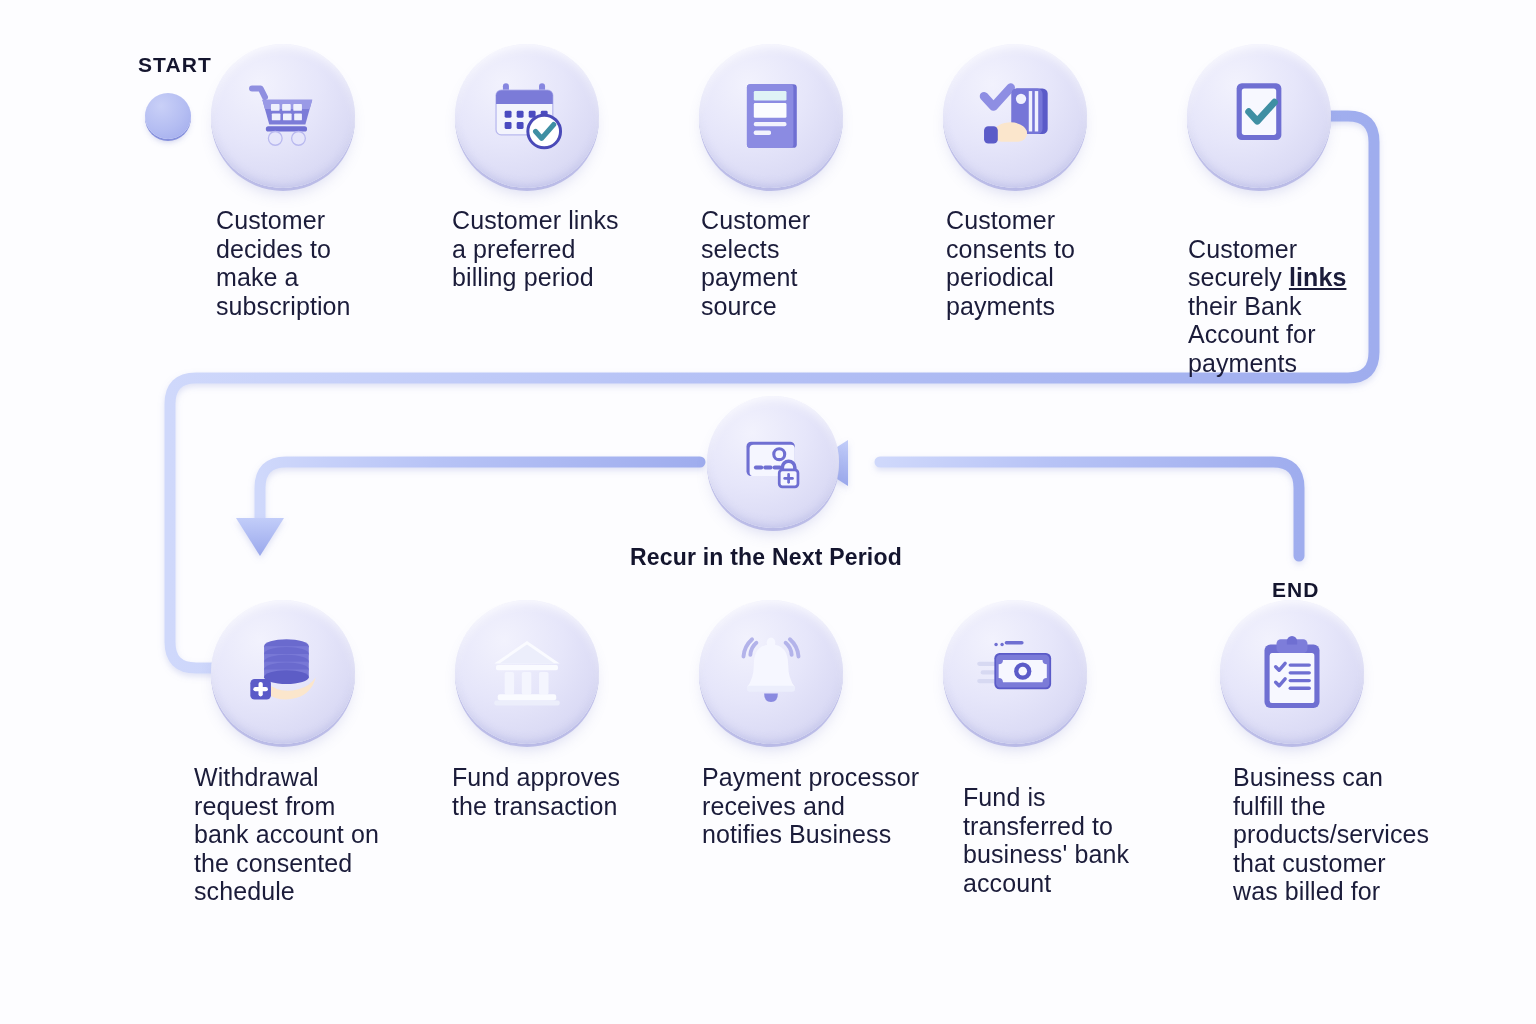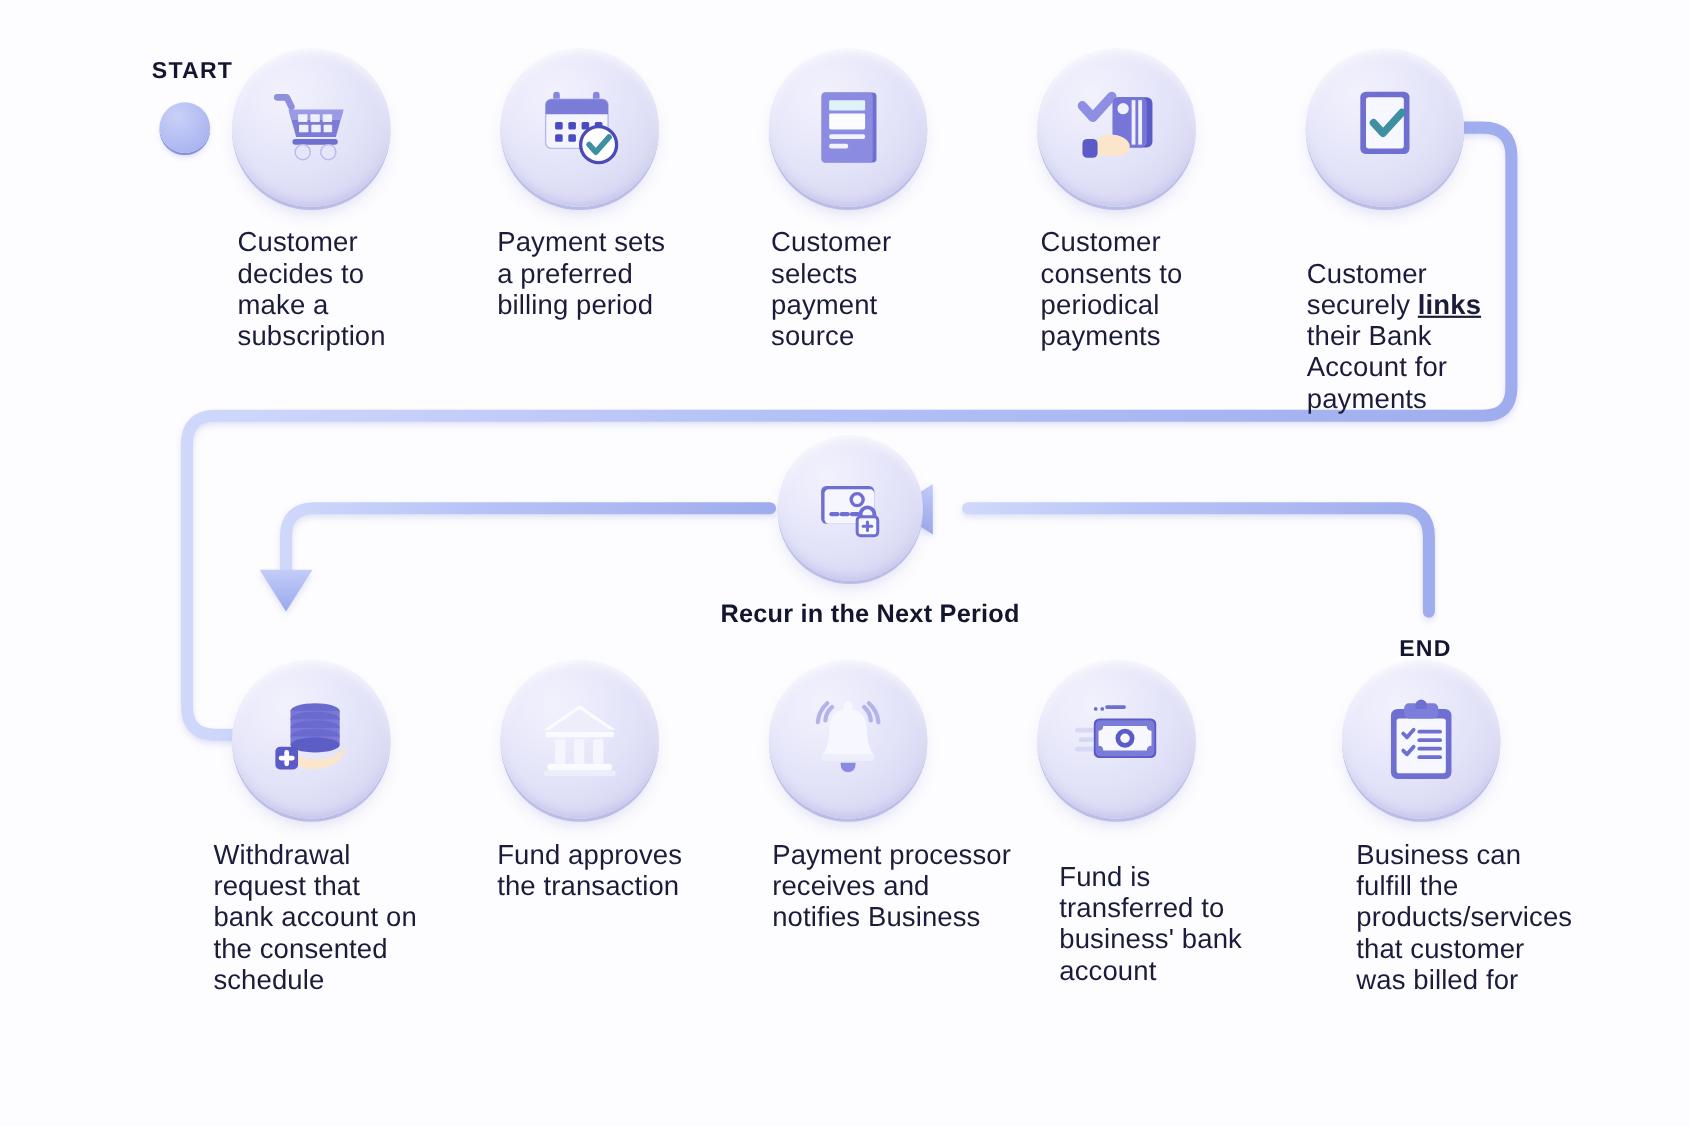--- a/index.html
+++ b/index.html
@@ -159,21 +159,21 @@
         <rect x="52" y="44" width="8" height="8" rx="1.6"></rect>
           <rect x="66" y="44" width="8" height="8" rx="1.6"></rect>
         <rect x="24" y="57" width="8" height="8" rx="1.6"></rect>
           <rect x="38" y="57" width="8" height="8" rx="1.6"></rect>
         <rect x="52" y="57" width="8" height="8" rx="1.6"></rect>
       </g>
       <circle cx="70" cy="68" r="19" fill="#ffffff" stroke="#4a4ab8" stroke-width="3.5"></circle>
       <path d="M60 68 l7 8 l14 -16" stroke="#3f8fa3" stroke-width="6" fill="none" stroke-linecap="round" stroke-linejoin="round"></path>
     </svg>
   </div>
-  <div class="caption" style="left:452px;top:206px;width:225px;">Payment sets
+  <div class="caption" style="left:452px;top:206px;width:225px;">Customer links
 a preferred
 billing period</div>
 
   <div class="node" style="left:699px;top:44px;">
     <svg class="glyph" viewBox="0 0 100 100">
       <rect x="22" y="13" width="58" height="74" rx="4" fill="#6f6fd2"></rect>
       <rect x="22" y="13" width="54" height="74" rx="4" fill="#8b8be2"></rect>
       <rect x="30" y="21" width="38" height="11" rx="1.5" fill="#dff3f6"></rect>
       <rect x="30" y="35" width="38" height="17" rx="1.5" fill="#fbfcff"></rect>
       <rect x="30" y="57" width="38" height="5" rx="2" fill="#f2f3fd"></rect>
@@ -230,21 +230,21 @@
           <line x1="52" y1="57" x2="59" y2="57"></line>
       </g>
       <path d="M62 62 v-5 a8 8 0 0 1 16 0 v5" fill="none" stroke="#6f6fd2" stroke-width="4.5"></path>
       <rect x="58" y="60" width="24" height="22" rx="4" fill="#f6f7ff" stroke="#6f6fd2" stroke-width="3.5"></rect>
       <g stroke="#6f6fd2" stroke-width="3.5" stroke-linecap="round">
         <line x1="70" y1="66" x2="70" y2="76"></line>
           <line x1="65" y1="71" x2="75" y2="71"></line>
       </g>
     </svg>
   </div>
-  <div class="recur-label" style="left:630px;top:544px;margin-left:25px;">Recur in the Next Period</div>
+  <div class="recur-label" style="left:630px;top:544px;">Recur in the Next Period</div>
 
   <div class="node" style="left:211px;top:600px;">
     <svg class="glyph" viewBox="0 0 100 100">
       <g>
         <ellipse cx="54" cy="20" rx="26" ry="8" fill="#6a6ace"></ellipse>
         <rect x="28" y="20" width="52" height="9" fill="#7878d6"></rect>
         <ellipse cx="54" cy="29" rx="26" ry="8" fill="#6a6ace"></ellipse>
         <rect x="28" y="29" width="52" height="9" fill="#7878d6"></rect>
         <ellipse cx="54" cy="38" rx="26" ry="8" fill="#6a6ace"></ellipse>
         <rect x="28" y="38" width="52" height="9" fill="#7878d6"></rect>
@@ -254,21 +254,21 @@
       </g>
       <path d="M30 62 q16 14 38 8 q14 -4 20 -14 q-4 18 -22 24 q-20 6 -36 -6 Z" fill="#fbe6cc"></path>
       <rect x="12" y="58" width="24" height="24" rx="5" fill="#5b5bc8"></rect>
       <g stroke="#ffffff" stroke-width="5" stroke-linecap="round">
         <line x1="24" y1="64" x2="24" y2="76"></line>
           <line x1="18" y1="70" x2="30" y2="70"></line>
       </g>
     </svg>
   </div>
   <div class="caption" style="left:194px;top:763px;width:230px;">Withdrawal
-request that
+request from
 bank account on
 the consented
 schedule</div>
 
   <div class="node" style="left:455px;top:600px;">
     <svg class="glyph" viewBox="0 0 100 100">
       <path d="M50 14 L88 40 H12 Z" fill="#fafbff"></path>
       <path d="M50 18 L82 40 H18 Z" fill="#eceefb"></path>
       <rect x="14" y="42" width="72" height="6" rx="2" fill="#fafbff"></rect>
       <g fill="#f4f5fe">

